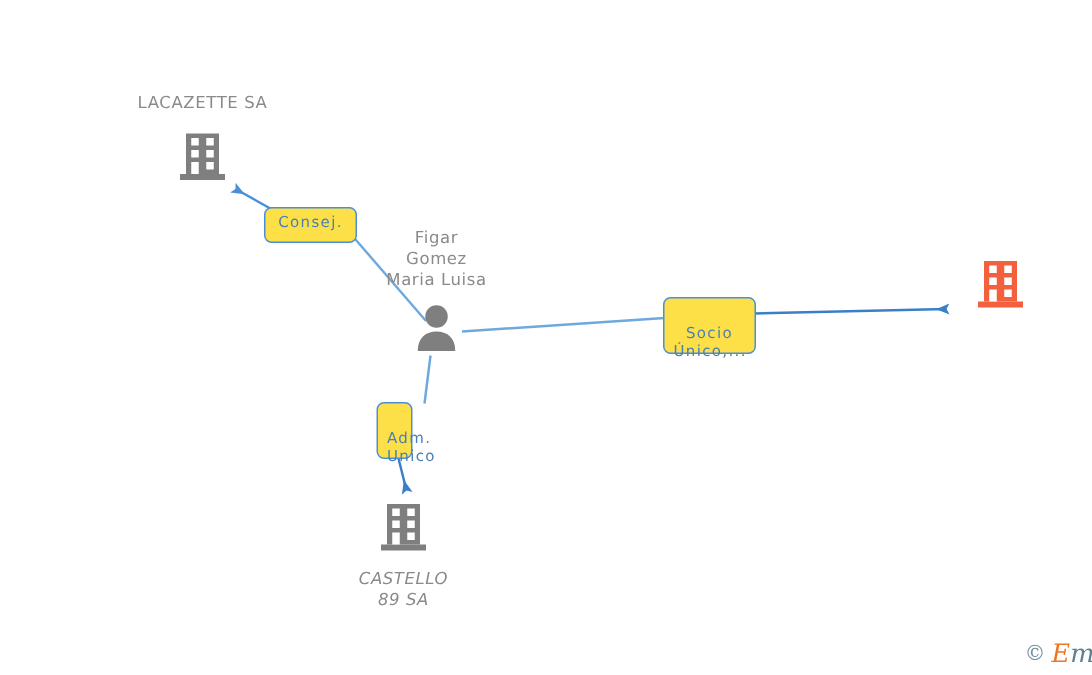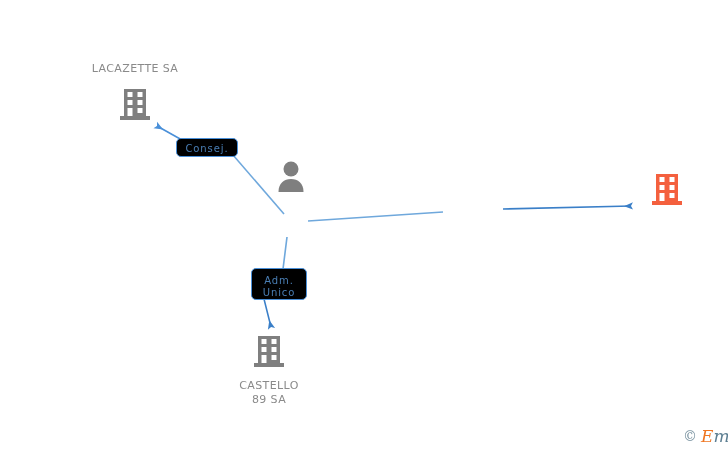--- a/index.html
+++ b/index.html
@@ -42,30 +42,30 @@
   .bldg {
     display: block;
     margin: 0 auto;
   }
   .person {
     display: block;
     margin: 0 auto;
   }
   .edge-label {
     position: absolute;
-    background: #000000;
+    background: #fde047;
     border: 1px solid #4a90d9;
     border-radius: 5px;
     color: #4a7fb5;
     font-size: 10px;
     line-height: 12px;
     letter-spacing: 0.9px;
     text-align: center;
     white-space: pre;
-    padding: 6px 6px;
+    padding: 18px 6px;
     box-sizing: border-box;
   }
   .watermark {
     position: absolute;
     display: flex;
     align-items: center;
     gap: 4px;
     font-size: 17px;
     font-family: "DejaVu Serif", "Liberation Serif", serif;
     font-style: italic;
@@ -117,20 +117,23 @@
       <rect x="9.5" y="6" width="5" height="5" fill="#ffffff"></rect>
       <rect x="19.5" y="6" width="5" height="5" fill="#ffffff"></rect>
       <rect x="9.5" y="14" width="5" height="5" fill="#ffffff"></rect>
       <rect x="19.5" y="14" width="5" height="5" fill="#ffffff"></rect>
       <rect x="9.5" y="22" width="5" height="8" fill="#ffffff"></rect>
       <rect x="19.5" y="22" width="5" height="5" fill="#ffffff"></rect>
     </svg>
   </div>
 
   <div class="node" style="left:186px; top:152px; width:140px;">
+    <div class="node-label">Figar
+Gomez
+Maria Luisa</div>
     <svg class="person" width="30" height="32" viewBox="0 0 30 32" style="margin-top:8px;">
       <circle cx="15" cy="9" r="7.5" fill="#7f7f7f"></circle>
       <path d="M2.5,32 C2.5,23 8,19 15,19 C22,19 27.5,23 27.5,32 Z" fill="#7f7f7f"></path>
     </svg>
   </div>
 
   <div class="node" style="left:552px; top:161px; width:160px;">
     <svg class="bldg" width="34" height="36" viewBox="0 0 34 36" style="margin-top:10px;">
       <rect x="6" y="3" width="22" height="27" fill="#f4603e"></rect>
       <rect x="2" y="30" width="30" height="4" fill="#f4603e"></rect>
@@ -147,28 +150,30 @@
     <svg class="bldg" width="34" height="36" viewBox="0 0 34 36">
       <rect x="6" y="3" width="22" height="27" fill="#7f7f7f"></rect>
       <rect x="2" y="30" width="30" height="4" fill="#7f7f7f"></rect>
       <rect x="9.5" y="6" width="5" height="5" fill="#ffffff"></rect>
       <rect x="19.5" y="6" width="5" height="5" fill="#ffffff"></rect>
       <rect x="9.5" y="14" width="5" height="5" fill="#ffffff"></rect>
       <rect x="19.5" y="14" width="5" height="5" fill="#ffffff"></rect>
       <rect x="9.5" y="22" width="5" height="8" fill="#ffffff"></rect>
       <rect x="19.5" y="22" width="5" height="5" fill="#ffffff"></rect>
     </svg>
-    <div class="node-label" style="margin-top:10px;">CASTELLO
+    <div class="node-label" style="margin-top:10px;font-style:italic;">CASTELLO
 89 SA</div>
   </div>
 
   <div class="edge-label" style="left:141px; top:138px; width:62px; height:19px; padding-top:4px;">Consej.</div>
 
+  <div class="edge-label" style="left:407px; top:198px; width:62px; height:31px;">Socio
+Único,...</div>
 
-  <div class="edge-label" style="left:216px; top:268px; width:56px; height:32px;">Adm.
+  <div class="edge-label" style="left:216px; top:268px; width:24px; height:32px;">Adm.
 Unico</div>
 
   <div class="watermark" style="left:648px; top:426px;">
     <span class="wm-c">©</span>
     <span>
       <span class="wm-e">E</span><span class="wm-rest">mpresia</span>
     </span>
   </div>
 
 </div>

